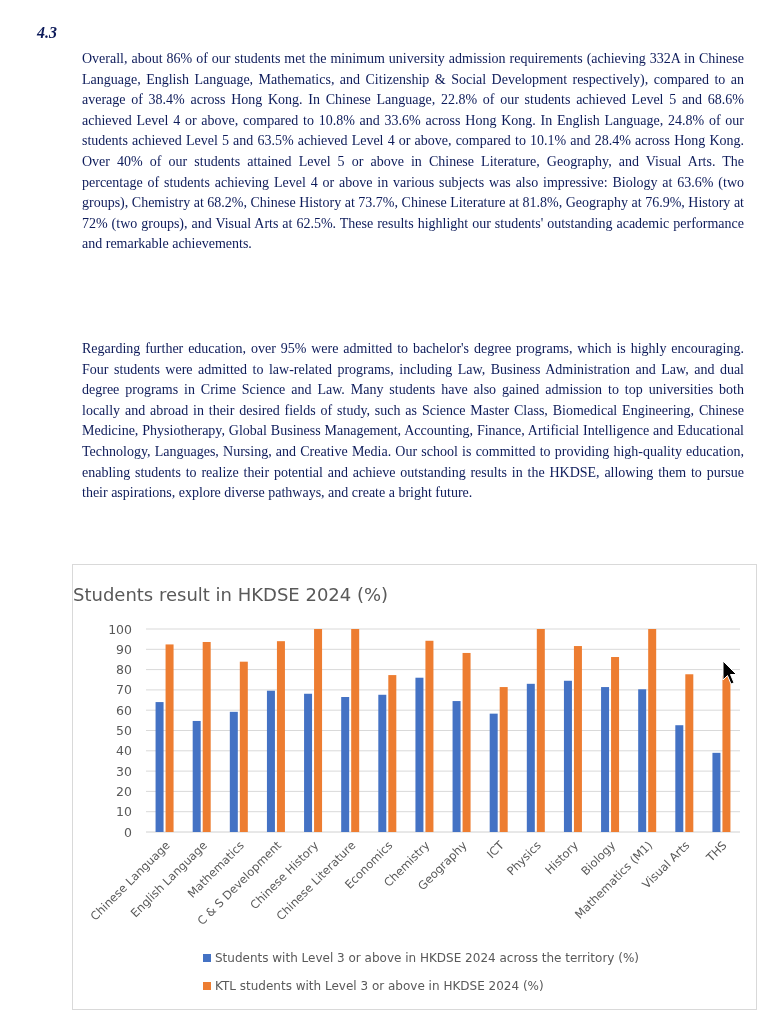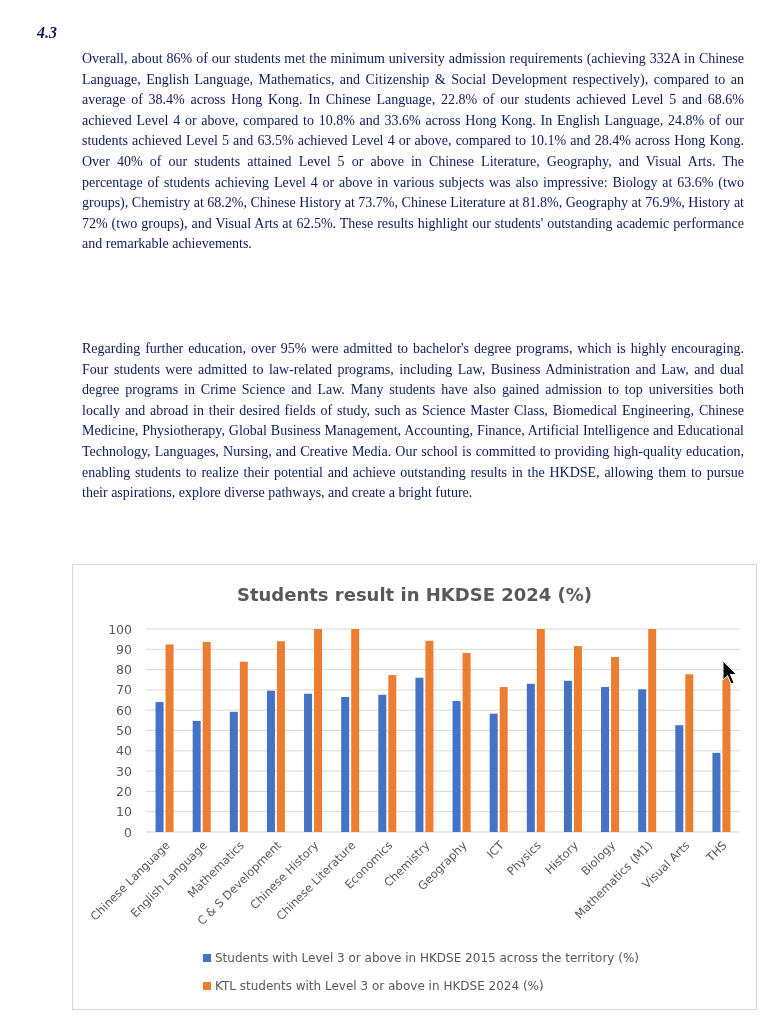--- a/index.html
+++ b/index.html
@@ -3,21 +3,21 @@
 <meta charset="utf-8">
 <style>
   html, body { margin: 0; padding: 0; background: #ffffff; }
   body { width: 783px; height: 1024px; position: relative; overflow: hidden; font-family: "Liberation Serif", serif; color: #1a1a4a; }
   .heading { position: absolute; left: 37px; top: 24px; font-size: 16px; font-weight: bold; font-style: italic; color: #0d1b5a; display: flex; }
   .heading .num { width: 44px; }
   .para { position: absolute; left: 82px; width: 662px; font-size: 14px; line-height: 20.6px; text-align: justify; color: #0d1b5a; margin: 0; }
   #p1 { top: 49px; }
   #p2 { top: 339px; }
   .chart-box { position: absolute; left: 72px; top: 564px; width: 683px; height: 444px; border: 1px solid #d9d9d9; background: #fff; }
-  .chart-title { position: absolute; left: 0; right: 0; top: 19px; text-align: center; font-family: "DejaVu Sans", sans-serif; font-size: 18px; color: #595959; font-weight: bold; }
+  .chart-title { position: absolute; left: 0; right: 0; top: 19px; font-family: "DejaVu Sans", sans-serif; font-size: 18px; color: #595959; }
   svg.plot { position: absolute; left: 0; top: 0; }
   .legend { position: absolute; left: 130px; font-family: "DejaVu Sans", sans-serif; font-size: 12px; color: #595959; display: flex; align-items: center; }
   .legend .swatch { width: 8px; height: 8px; margin-right: 4px; }
   #leg0 { top: 386px; }
   #leg1 { top: 414px; text-align: right; }
   .cursor { position: absolute; left: 722px; top: 660px; width: 16px; height: 26px; }
 </style>
 </head>
 <body>
 
@@ -97,21 +97,21 @@
       <text x="580.1875" y="281" text-anchor="end" font-size="11.5" fill="#595959" font-family="DejaVu Sans, sans-serif" transform="rotate(-45 580.1875 281)">Mathematics (M1)</text>
       <rect x="602.3125" y="160.22199999999998" width="8" height="106.77800000000002" fill="#4472c4"></rect>
       <rect x="612.3125" y="109.269" width="8" height="157.731" fill="#ed7d31"></rect>
       <text x="617.3125" y="281" text-anchor="end" font-size="11.5" fill="#595959" font-family="DejaVu Sans, sans-serif" transform="rotate(-45 617.3125 281)">Visual Arts</text>
       <rect x="639.4375" y="187.82999999999998" width="8" height="79.17000000000002" fill="#4472c4"></rect>
       <rect x="649.4375" y="110.69" width="8" height="156.31" fill="#ed7d31"></rect>
       <text x="654.4375" y="281" text-anchor="end" font-size="11.5" fill="#595959" font-family="DejaVu Sans, sans-serif" transform="rotate(-45 654.4375 281)">THS</text>
     </svg>
   <div class="legend" id="leg0">
     <span class="swatch" id="sw0" style="background: rgb(68, 114, 196);"></span>
-    <span>Students with Level 3 or above in HKDSE 2015 across the territory (%)</span>
+    <span>Students with Level 3 or above in HKDSE 2024 across the territory (%)</span>
   </div>
   <div class="legend" id="leg1">
     <span class="swatch" id="sw1" style="background: rgb(237, 125, 49);"></span>
     <span>KTL students with Level 3 or above in HKDSE 2024 (%)</span>
   </div>
 </div>
 
 <svg class="cursor" viewBox="0 0 16 26" xmlns="http://www.w3.org/2000/svg">
   <path d="M1 1 L1 20 L5.5 15.5 L9 24 L12 22.8 L8.5 14.5 L14.5 14.5 Z" fill="#000" stroke="#fff" stroke-width="1"></path>
 </svg>

